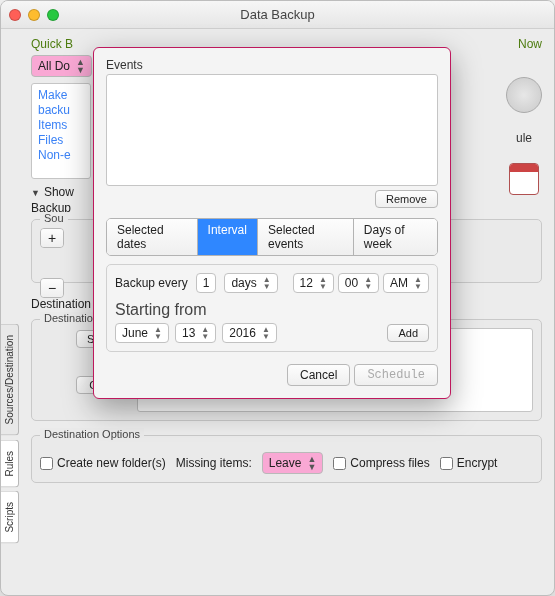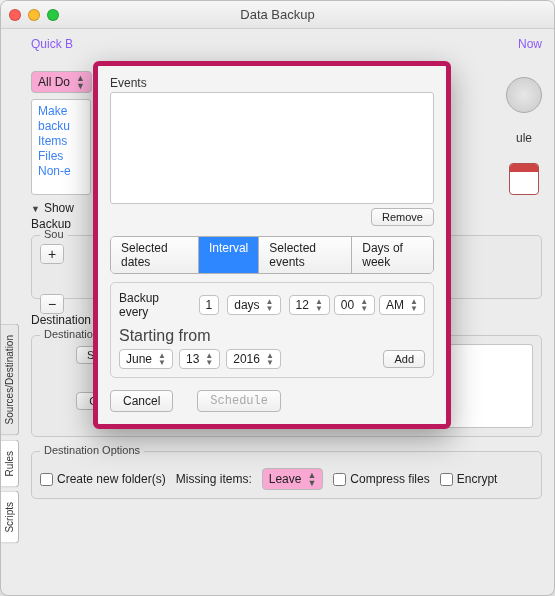--- a/index.html
+++ b/index.html
@@ -4,21 +4,21 @@
 <style>
   * { box-sizing: border-box; margin: 0; padding: 0; }
   html, body { width: 555px; height: 596px; font-family: -apple-system, "Helvetica Neue", Arial, sans-serif; font-size: 12px; color: #222; background: #f6f6f6; }
   .window { position: relative; width: 555px; height: 596px; background: #ececec; border: 1px solid #bdbdbd; border-radius: 8px; overflow: hidden; box-shadow: 0 10px 30px rgba(0,0,0,0.25); }
   .titlebar { height: 28px; background: linear-gradient(#f6f6f6,#e6e6e6); border-bottom: 1px solid #cfcfcf; display:flex; align-items:center; padding:0 8px; position:relative; }
   .traffic { display:flex; gap:7px; }
   .dot { width:12px; height:12px; border-radius:50%; border:0.5px solid rgba(0,0,0,0.2); }
   .dot.red { background:#ff5f57; } .dot.yellow { background:#febc2e; } .dot.green{ background:#28c840; }
   .title { position:absolute; left:0; right:0; text-align:center; font-size:13px; color:#444; }
   .content { position:relative; padding: 8px 12px 12px 30px; height: calc(100% - 28px); }
-  .row-top { display:flex; justify-content:space-between; font-size:12px; color:#8b5cf6; margin-bottom:20px; }
+  .row-top { display:flex; justify-content:space-between; font-size:12px; color:#4d7c0f; margin-bottom:4px; }
   .select { display:inline-flex; align-items:center; background:#f9a8d4; border:1px solid #b9b9b9; border-radius:4px; padding:2px 6px; font-size:12px; gap:6px; }
   .select .arrows { font-size:9px; line-height:8px; color:#555; }
   .whitebox { background:#fff; border:1px solid #c5c5c5; border-radius:3px; padding:4px 6px; }
   .listbox { width:60px; height:96px; font-size:12px; color:#3b82f6; line-height:15px; overflow:hidden; white-space:pre; }
   .vshow { margin-top:6px; font-size:12px; }
   .vshow::before { content:"▼"; font-size:9px; margin-right:4px; color:#444; }
   .backup-label { display:block; margin-top:2px; margin-bottom:4px; }
   .group { border:1px solid #c9c9c9; border-radius:5px; background:#eaeaea; padding:8px; margin-top:4px; position:relative; }
   .group-title { position:absolute; top:-8px; left:8px; font-size:11px; background:#eaeaea; padding:0 4px; color:#444; }
   .btn { display:inline-flex; align-items:center; justify-content:center; background:linear-gradient(#fdfdfd,#efefef); border:1px solid #b8b8b8; border-radius:4px; padding:3px 12px; font-size:12px; color:#222; cursor:default; }
@@ -30,33 +30,33 @@
   .dest-area { background:#fff; border:1px solid #c5c5c5; border-radius:3px; height:84px; padding:6px 8px; font-size:12px; color:#222; }
   .folder-icon { display:inline-block; width:14px; height:10px; background:#7ec1f2; border:1px solid #4a90d9; border-radius:2px; vertical-align:middle; margin-right:4px; }
   .vol-icon { display:inline-block; width:14px; height:11px; background:#d0d0d0; border:1px solid #888; border-radius:2px; vertical-align:middle; margin-right:4px; position:relative; }
   .vol-icon::after{content:""; position:absolute; left:2px; right:2px; bottom:1px; height:2px; background:#888;}
   .side-tabs { position:absolute; left:0; top:295px; display:flex; flex-direction:column; }
   .side-tab { writing-mode: vertical-rl; transform: rotate(180deg); background:#fff; border:1px solid #b8b8b8; border-right:0; border-radius:4px 0 0 4px; padding:10px 3px; font-size:10px; color:#333; margin-bottom:4px; }
   .side-tab.active { background:#e8e8e8; }
   .opts { display:flex; align-items:center; gap:10px; font-size:12px; margin-top:6px; }
   input[type=checkbox]{ width:13px; height:13px; vertical-align:middle; margin-right:4px;}
   
-  .sheet { position:absolute; left:92px; top:32px; width:358px; background:#f4f4f4; border:5px solid #be185d; border-radius:6px; box-shadow:0 10px 30px rgba(0,0,0,0.35); padding:10px 12px 12px 12px; }
+  .sheet { position:absolute; left:92px; top:18px; width:358px; background:#f4f4f4; border:1px solid #be185d; border-radius:6px; box-shadow:0 10px 30px rgba(0,0,0,0.35); padding:10px 12px 12px 12px; }
   .events-label { font-size:12px; color:#333; margin-bottom:2px; }
   .events-box { background:#fff; border:1px solid #c5c5c5; border-radius:3px; height:112px; }
   .remove-row { text-align:right; margin-top:4px; }
   .tabs { display:flex; margin:10px auto 8px auto; border:1px solid #b3b3b3; border-radius:5px; overflow:hidden; width:fit-content; }
   .tab { padding:4px 10px; font-size:12px; background:linear-gradient(#fdfdfd,#efefef); color:#222; border-left:1px solid #b3b3b3; }
   .tab:first-child{ border-left:none; }
   .tab.active { background:#2f87ff; color:#fff; }
   .interval-panel { background:#f4f4f4; border:1px solid #d0d0d0; border-radius:5px; padding:8px; }
   .interval-row { display:flex; align-items:center; gap:8px; font-size:12px; }
   .spin { display:inline-flex; align-items:center; background:#fff; border:1px solid #c2c2c2; border-radius:4px; padding:2px 6px; gap:6px; }
   .spin .arrows { font-size:8px; line-height:7px; color:#666; }
-  .sheet-buttons { display:flex; gap:24px; margin-top:12px; }
+  .sheet-buttons { display:flex; justify-content:flex-end; gap:4px; margin-top:12px; }
   .right-icons { position:absolute; right:12px; top:48px; display:flex; flex-direction:column; gap:18px; align-items:center; }
   .icon-circle { width:36px; height:36px; border-radius:50%; background:radial-gradient(#e7e7e7,#c9c9c9); border:1px solid #aaa; }
   .icon-cal { width:30px; height:32px; background:#fff; border:1px solid #b05050; border-radius:4px; position:relative; }
   .icon-cal::before { content:""; position:absolute; top:0; left:0; right:0; height:8px; background:#cc4444; border-radius:3px 3px 0 0;}
   .clear-select-col { display:flex; flex-direction:column; gap:28px; padding-top:2px; }
 </style>
 </head>
 <body>
 
 <div class="window">

